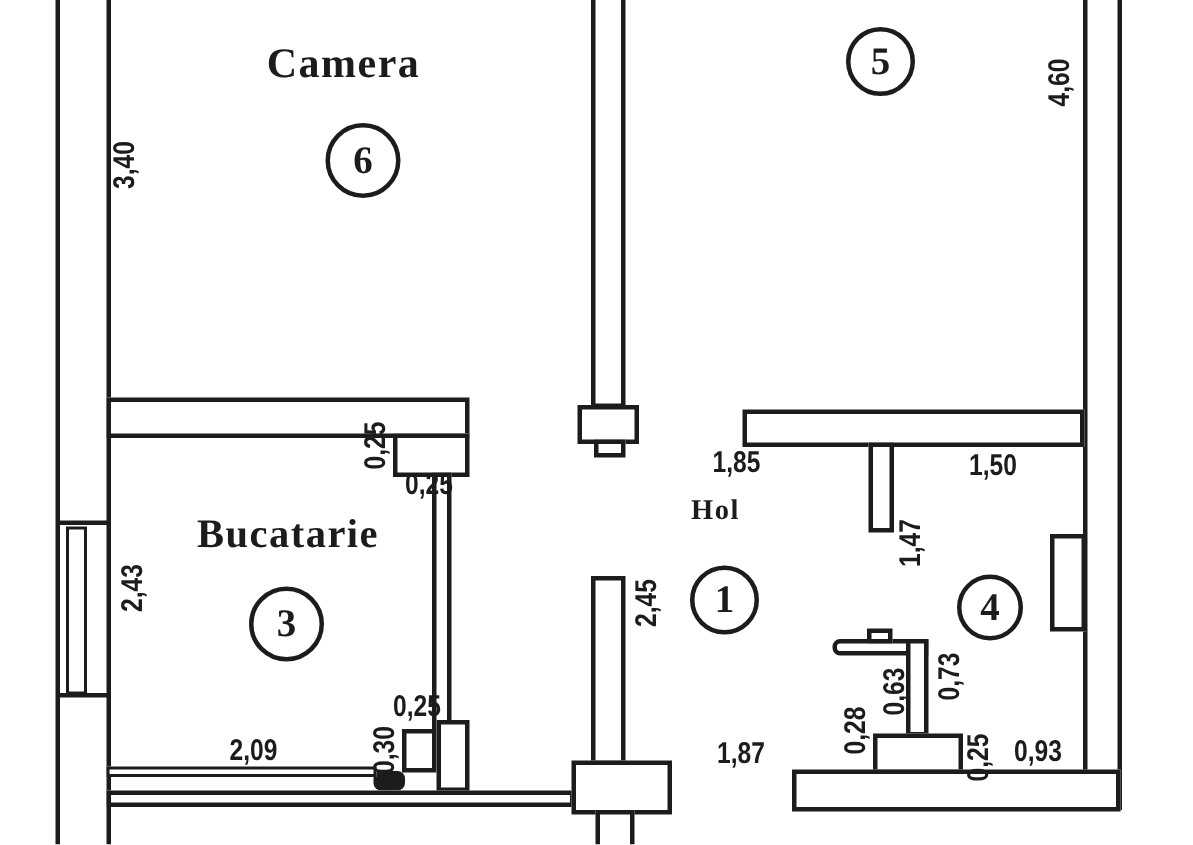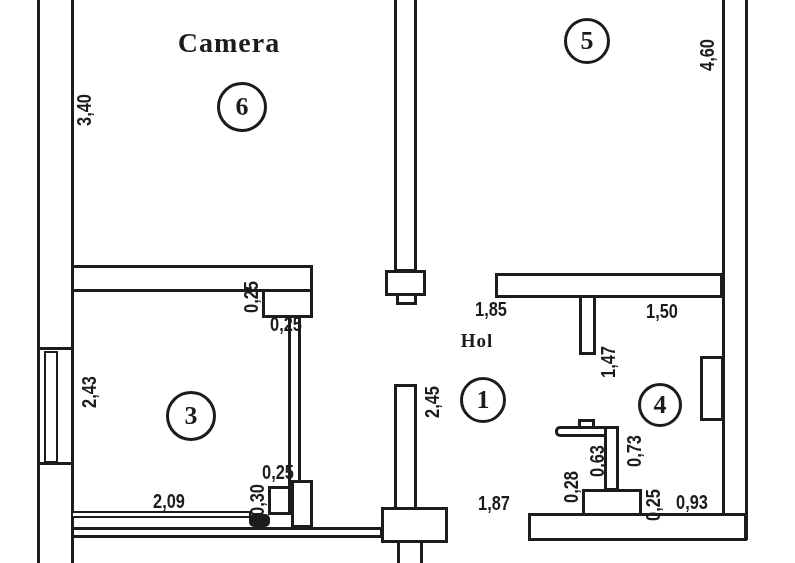--- a/index.html
+++ b/index.html
@@ -70,20 +70,21 @@
   <div class="wall" style="left:700px;top:356px;width:24px;height:65px;"></div>
 
   <div class="wall" style="left:555px;top:426px;width:64px;height:11px;border-radius:5px 0 0 5px;"></div>
   <div class="wall" style="left:578px;top:419px;width:17px;height:10px;"></div>
   <div class="wall" style="left:604px;top:426px;width:15px;height:65px;"></div>
 
   <div class="wall" style="left:582px;top:489px;width:60px;height:27px;"></div>
   <div class="wall" style="left:528px;top:513px;width:219px;height:28px;"></div>
 
   <div class="room-name" style="left:229px;top:43px;font-size:28px;text-align:center;">Camera</div>
+  <div class="room-name" style="left:192px;top:356px;font-size:27px;">Bucatarie</div>
   <div class="room-name" style="left:477px;top:341px;font-size:19px;">Hol</div>
 
   <div class="circle" style="left:242px;top:107px;width:50px;height:50px;">
     <span>6</span>
   </div>
   <div class="circle" style="left:587px;top:41px;width:46px;height:46px;">
     <span>5</span>
   </div>
   <div class="circle" style="left:191px;top:416px;width:50px;height:50px;">
     <span>3</span>

